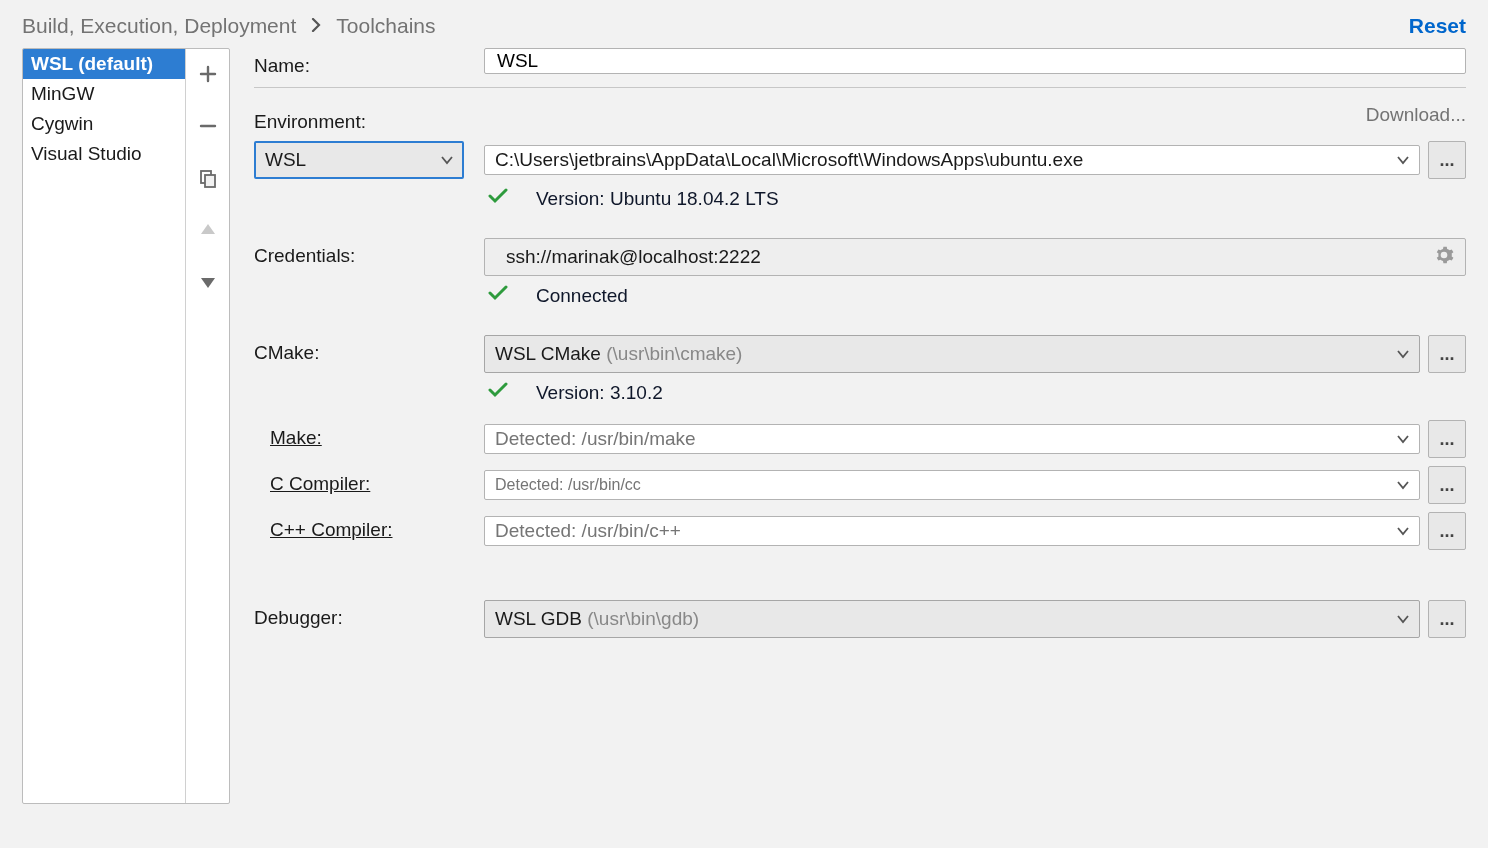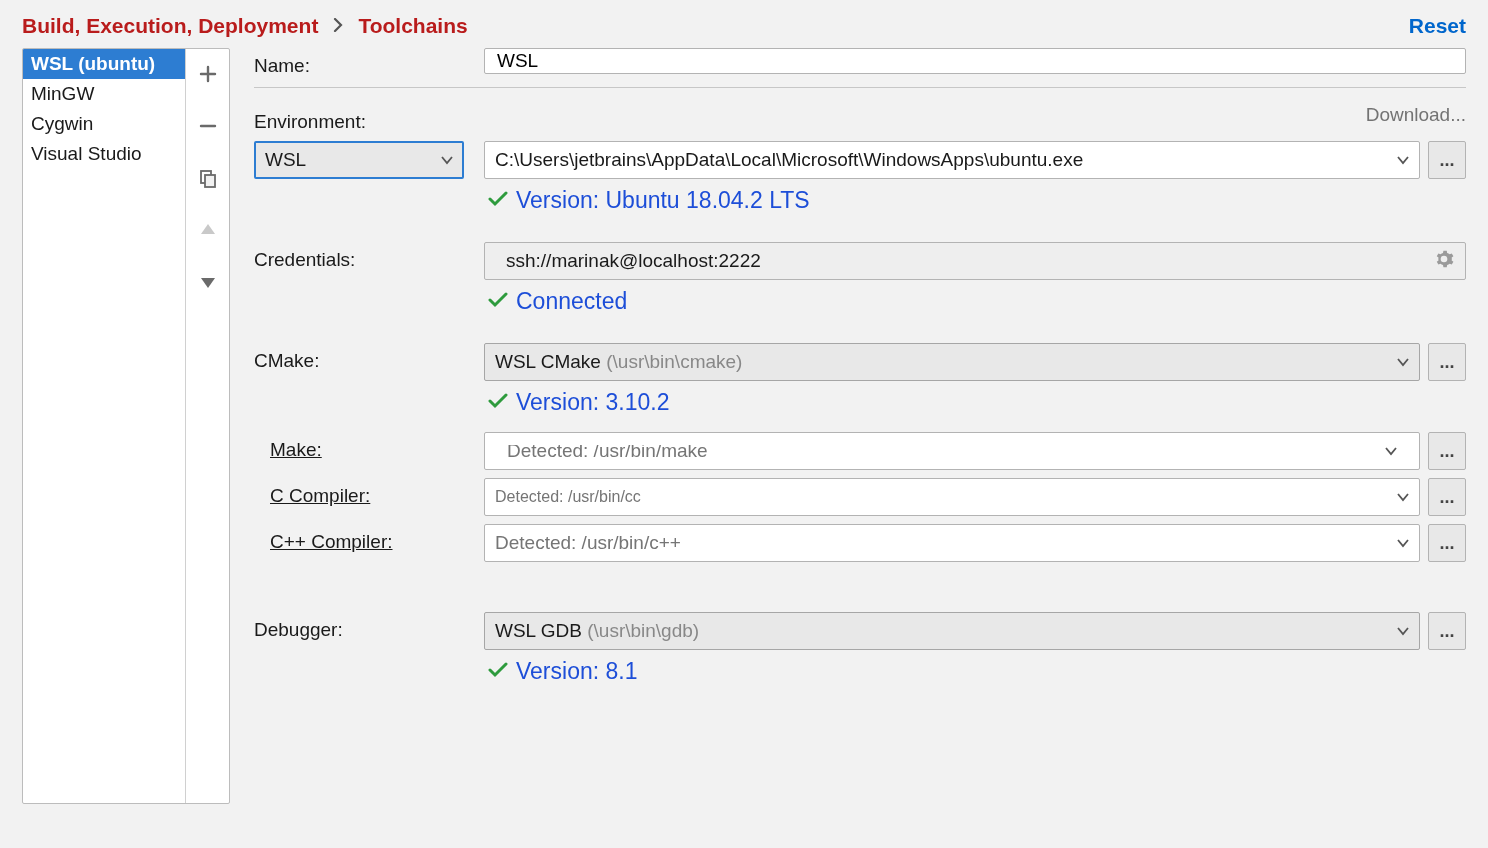--- a/index.html
+++ b/index.html
@@ -1,21 +1,21 @@
 <!DOCTYPE html>
 <html><head>
 <meta charset="utf-8">
 <style>
   * { box-sizing: border-box; }
   html, body { margin:0; padding:0; font-family: "Segoe UI", Tahoma, sans-serif; font-size:15px; color:#1a1a1a; background:#f2f2f2; }
   .root { width:1488px; height:848px; background:#f2f2f2; position:relative; }
 
   
   .bc-row { display:flex; align-items:center; padding:14px 22px 10px 22px; }
-  .bc-item { font-size:21px; font-weight:700; color:#b91c1c; }
+  .bc-item { font-size:21px; font-weight:400; color:#737373; }
   .bc-sep { margin:0 14px; font-size:18px; color:#555; }
   .reset-link { margin-left:auto; font-size:21px; font-weight:700; color:#0066cc; cursor:pointer; }
 
   
   .main { display:flex; padding:0 22px 0 22px; }
 
   
   .list-panel { display:flex; border:1px solid #bcbcbc; border-radius:2px; background:#ffffff; overflow:hidden; height:756px; }
   .list-items { width:162px; }
   .list-item { padding:4px 8px; font-size:19px; cursor:default; }
@@ -37,34 +37,34 @@
     padding:0 10px; font-size:19px; flex:1; display:flex; align-items:center;
   }
   .tx-input input { border:none; outline:none; width:100%; height:100%; font-size:19px; background:transparent; font-family:inherit; }
   .tx-input input::placeholder { color:#888; }
   .select { height:38px; background:#e8e8e8; border:1px solid #a6a6a6; border-radius:2px;
     display:flex; align-items:center; padding:0 10px; font-size:19px; cursor:pointer; position:relative; }
   .select.focused { border:2px solid #2d7dd2; padding:0 9px; }
   .select .sel-text { flex:1; white-space:nowrap; overflow:hidden; }
   .select .sel-text .hint { color:#888; }
   .select .chev { color:#555; margin-left:6px; font-size:14px; }
-  .combo-white { height:38px; background:#ffffff; border:1px solid #b3b3b3; border-radius:2px;
+  .combo-white { height:30px; background:#ffffff; border:1px solid #b3b3b3; border-radius:2px;
     display:flex; align-items:center; padding:0 10px; font-size:19px; flex:1; cursor:pointer; }
   .combo-white .sel-text { flex:1; white-space:nowrap; overflow:hidden; }
   .combo-white .chev { color:#555; margin-left:6px; font-size:14px; }
   .cred-field { height:38px; background:#eeeeee; border:1px solid #b3b3b3; border-radius:2px;
     display:flex; align-items:center; padding:0 8px 0 10px; font-size:19px; flex:1; }
   .cred-field .txt { flex:1;margin-left:11px; }
   .gear-btn { width:26px; height:26px; display:flex; align-items:center; justify-content:center; cursor:pointer; color:#9a9a9a; }
   .gear-btn svg { width:20px; height:20px; }
   .browse-btn {
     width:38px; height:38px; background:#e8e8e8; border:1px solid #b3b3b3; border-radius:2px;
     display:flex; align-items:center; justify-content:center; cursor:pointer; font-size:18px; color:#444; font-weight:700;
   }
-  .status-line { display:flex; align-items:center; padding:8px 0 8px 4px; font-size:23px; color:#1d4ed8; gap:8px; }
+  .status-line { display:flex; align-items:center; padding:8px 0 8px 4px; font-size:19px; color:#0f172a; gap:28px; }
   .check-ic { color:#2e9b3d; }
   .check-ic svg { width:20px; height:18px; }
   .hr { border:none; border-top:1px solid #c7c7c7; margin:10px 0 16px 0; }
   .env-head { display:flex; align-items:center;text-align:center; }
   .dl-link { color:#737373; font-size:19px; cursor:pointer; margin-left:auto; }
   .spacer-sm { height:12px; }
   .spacer-md { height:42px; }
 </style>
 </head>
 <body>
@@ -79,21 +79,21 @@
         </svg>
     </span>
     <span class="bc-item">Toolchains</span>
     <span class="reset-link">Reset</span>
   </div>
 
   <div class="main">
 
     <div class="list-panel">
       <div class="list-items">
-        <div class="list-item selected">WSL (ubuntu)</div>
+        <div class="list-item selected">WSL (default)</div>
         <div class="list-item">MinGW</div>
         <div class="list-item">Cygwin</div>
         <div class="list-item">Visual Studio</div>
       </div>
       <div class="list-tools">
         <div class="tool-btn" title="Add">
           <span><svg viewBox="0 0 20 20">
                 <path d="M10 3v14M3 10h14" stroke="#6a6a6a" stroke-width="2.4" stroke-linecap="round"></path>
               </svg></span>
         </div>
@@ -223,21 +223,21 @@
                 </svg></span>
             <span>Version: 3.10.2</span>
           </div>
         </div>
       </div>
 
       <div class="row">
         <div class="lbl-col indent">Make:</div>
         <div class="fld-col">
           <div class="fld-line">
-            <div class="combo-white" style="padding:12px;">
+            <div class="combo-white" style="padding:0;">
               <input type="text" style="border: none; outline: none; height: 100%; flex: 1 1 0%; padding: 0px 10px; font-size: 19px; background: transparent;" placeholder="Detected: /usr/bin/make">
               <span class="chev" style="padding-right:10px;"><svg width="12" height="10" viewBox="0 0 12 10">
                     <path d="M1 2 L6 8 L11 2" stroke="#555" stroke-width="1.8" fill="none"></path>
                   </svg></span>
             </div>
             <div class="browse-btn">
                 <span>...</span>
               </div>
           </div>
         </div>
@@ -286,24 +286,18 @@
             <div class="select" style="flex:1;">
               <span class="sel-text"><span>WSL GDB</span> <span class="hint">(\usr\bin\gdb)</span></span>
               <span class="chev"><svg width="12" height="10" viewBox="0 0 12 10">
                     <path d="M1 2 L6 8 L11 2" stroke="#555" stroke-width="1.8" fill="none"></path>
                   </svg></span>
             </div>
             <div class="browse-btn">
                 <span>...</span>
               </div>
           </div>
-          <div class="status-line">
-            <span class="check-ic"><svg viewBox="0 0 20 18">
-                  <path d="M2 9 L7 14 L18 3" stroke="#2e9b3d" stroke-width="3" fill="none" stroke-linecap="round"></path>
-                </svg></span>
-            <span>Version: 8.1</span>
-          </div>
         </div>
       </div>
 
     </div>
   </div>
 </div>
 
 </body></html>

